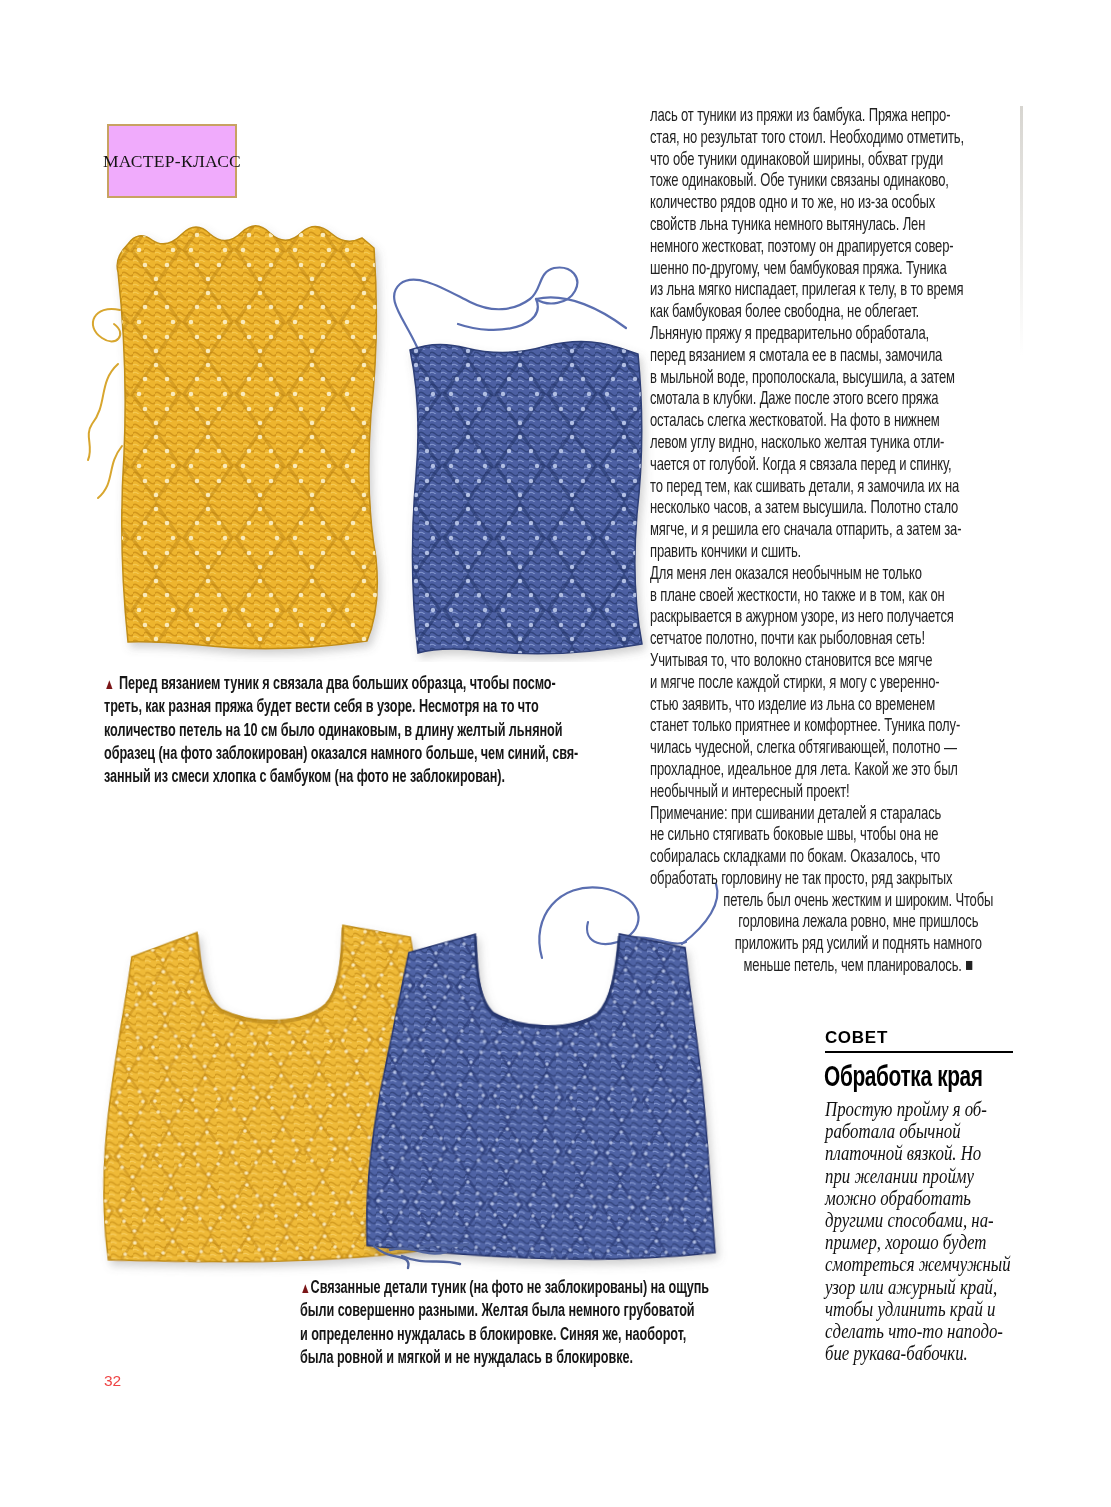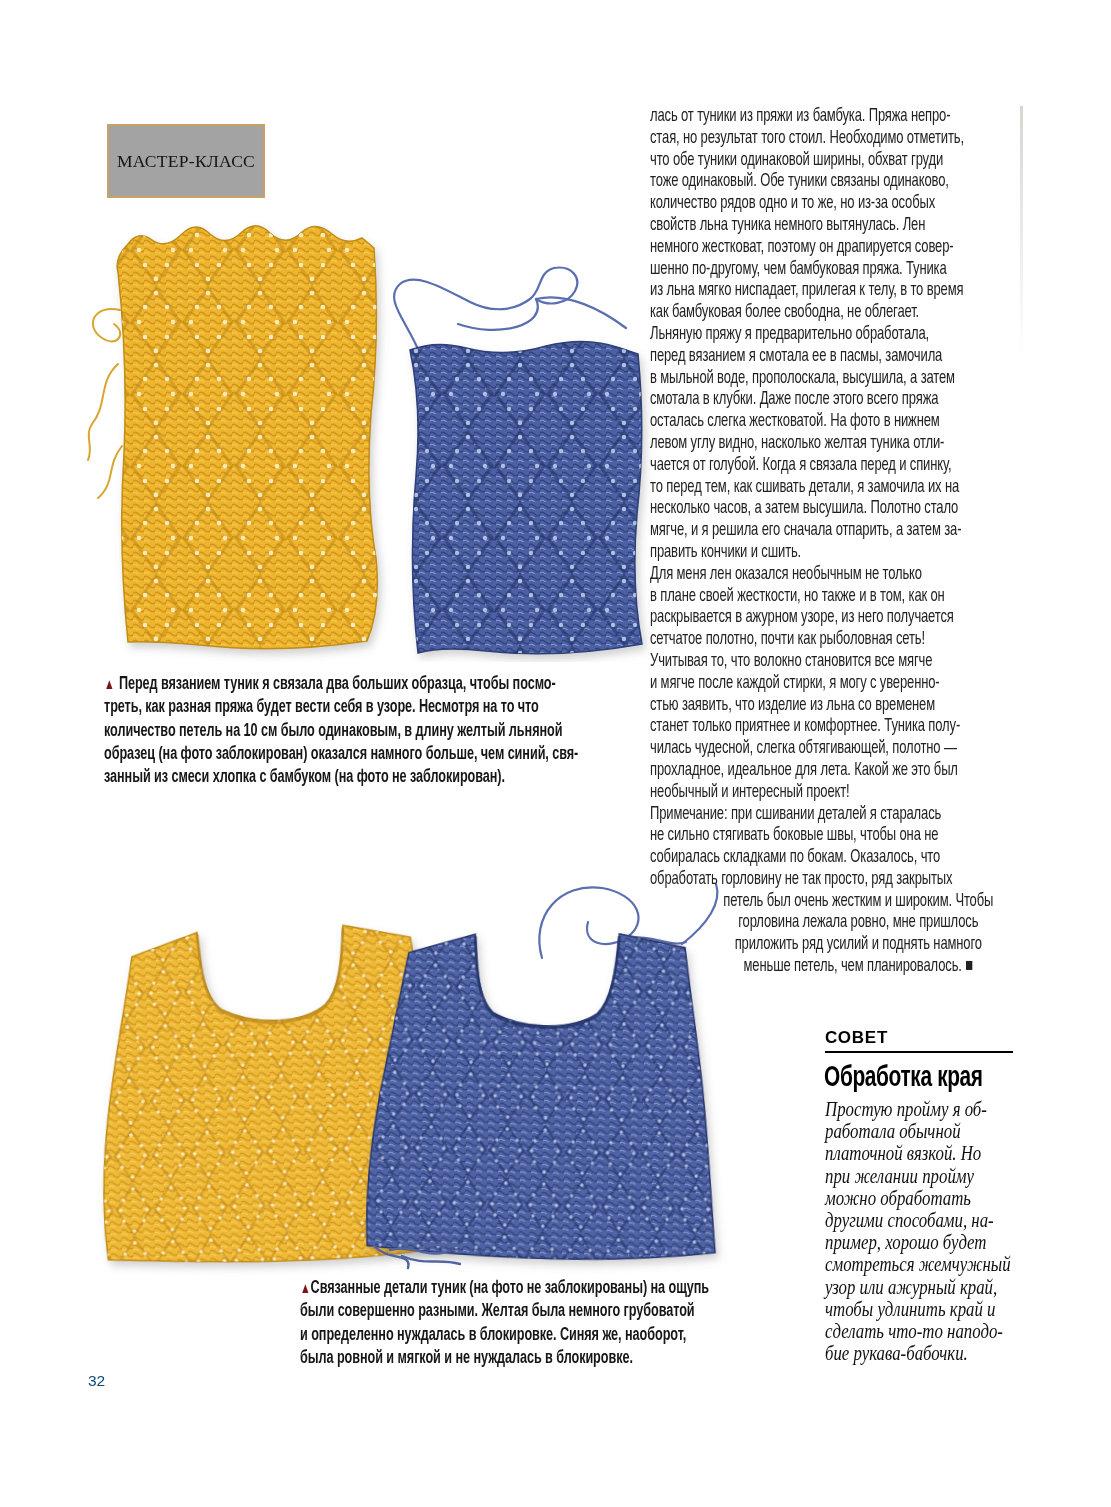--- a/index.html
+++ b/index.html
@@ -3,22 +3,22 @@
 <meta charset="utf-8">
 <style>
   html,body { margin:0; padding:0; background:#e9e9e9; }
   .page {
     position:relative; width:1111px; height:1507px; margin:0 auto;
     background:#ffffff; overflow:hidden;
     font-family:"Liberation Sans", sans-serif; color:#1e1e1e;
   }
   
   .masthead {
-    position:absolute; left:107px; top:124px; width:158px; height:74px;
-    border:2px solid #c8a262; background:#a3a3a3; box-sizing:border-box;
+    position:absolute; left:107px; top:124px; width:130px; height:74px;
+    border:2px solid #c8a262; background:#f0abfc; box-sizing:border-box;
     display:flex; align-items:center; justify-content:center;
   }
   .masthead span {
     font-family:"Liberation Serif", serif; font-size:17.5px; color:#141414;
     letter-spacing:0.3px; white-space:nowrap;
   }
   
   .bodycol {
     position:absolute; left:650px; top:104px; width:540px;
     transform:scaleX(0.70); transform-origin:left top;
@@ -47,21 +47,21 @@
     position:absolute; left:824px; top:1060px; width:300px;
     font-size:29px; font-weight:bold; letter-spacing:-0.5px; color:#000;
     transform:scaleX(0.72); transform-origin:left top; white-space:nowrap;
   }
   .tip-body {
     position:absolute; left:825px; top:1098px; width:242px;
     font-family:"Liberation Serif", serif; font-style:italic;
     font-size:20.5px; line-height:22.2px; color:#101010;
     transform:scaleX(0.82); transform-origin:left top; white-space:pre-line;
   }
-  .pagenum { position:absolute; left:88px; top:1372px; font-size:15.5px; color:#0c4a6e; }
+  .pagenum { position:absolute; left:104px; top:1372px; font-size:15.5px; color:#ef4444; }
   .photo { position:absolute; }
   #photo-swatches { left:78px; top:214px; }
   #photo-tunics  { left:72px;  top:854px; }
   
   .scanline {
     position:absolute; left:1020px; top:106px; width:3px; height:250px;
     background:linear-gradient(#d7d5d0, rgba(215,213,208,0));
   }
 </style>
 </head>

